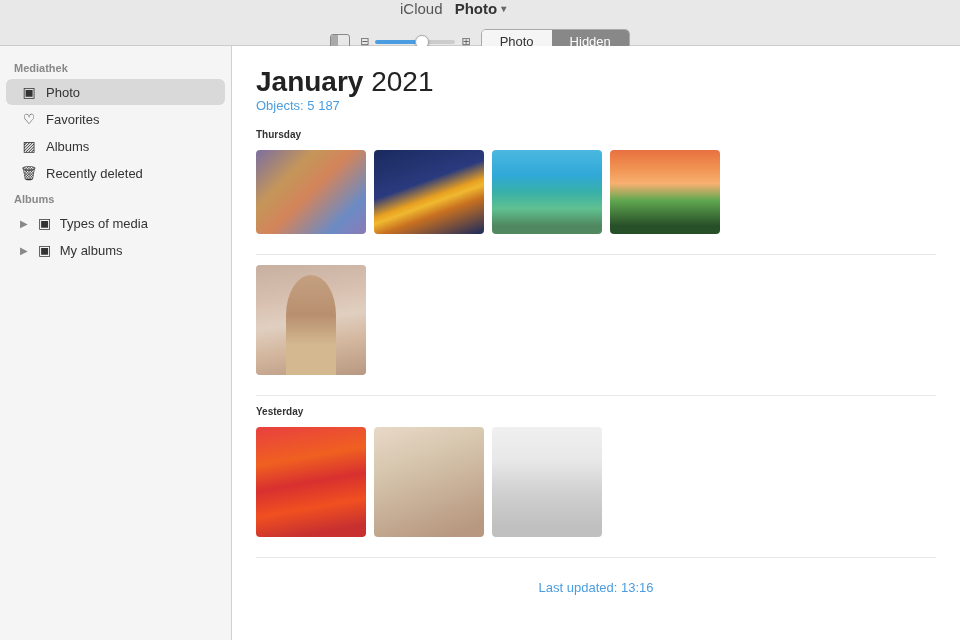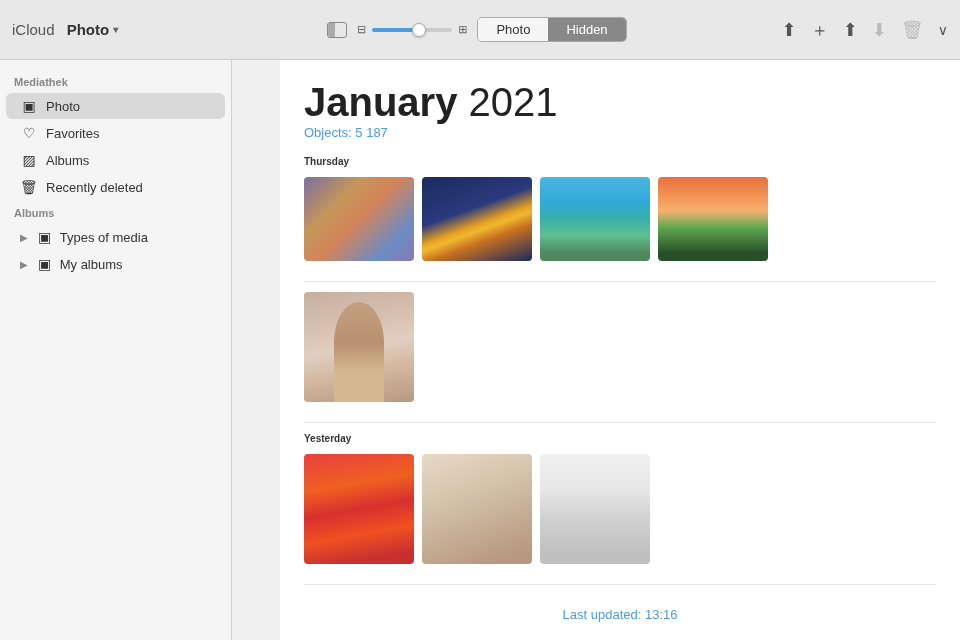--- a/index.html
+++ b/index.html
@@ -8,28 +8,29 @@
       background: #f0f0f0;
       width: 960px;
       height: 640px;
       overflow: hidden;
       display: flex;
       flex-direction: column;
     }
 
     
     .titlebar {
-      height: 60px;
+      height: 46px;
       background: #e8e8e8;
       border-bottom: 1px solid #ccc;
       display: flex;
       align-items: center;
       padding: 0 12px;
       gap: 12px;
       flex-shrink: 0;
+      flex-direction: column;
     }
     .titlebar-left {
       display: flex;
       align-items: center;
       gap: 6px;
       min-width: 160px;
     }
     .app-title {
       font-size: 15px;
       font-weight: 600;
@@ -127,21 +128,20 @@
       align-items: center;
     }
     .toolbar-icon.disabled { color: #bbb; cursor: default; }
     .more-icon { font-size: 14px; color: #555; cursor: pointer; }
 
     
     .main-layout {
       display: flex;
       flex: 1;
       overflow: hidden;
-      gap: 48px;
     }
 
     
     .sidebar {
       width: 232px;
       background: #f5f5f5;
       border-right: 1px solid #d0d0d0;
       flex-shrink: 0;
       padding: 10px 0;
       overflow-y: auto;
@@ -193,21 +193,21 @@
     .content {
       flex: 1;
       background: white;
       overflow-y: auto;
       padding: 20px 24px 20px;
     }
     .month-header {
       margin-bottom: 4px;
     }
     .month-title {
-      font-size: 40px;
+      font-size: 28px;
       font-weight: 700;
       color: #222;
     }
     .month-title-year {
       font-weight: 400;
     }
     .objects-count {
       font-size: 13px;
       color: #4a9de0;
       margin-bottom: 16px;

